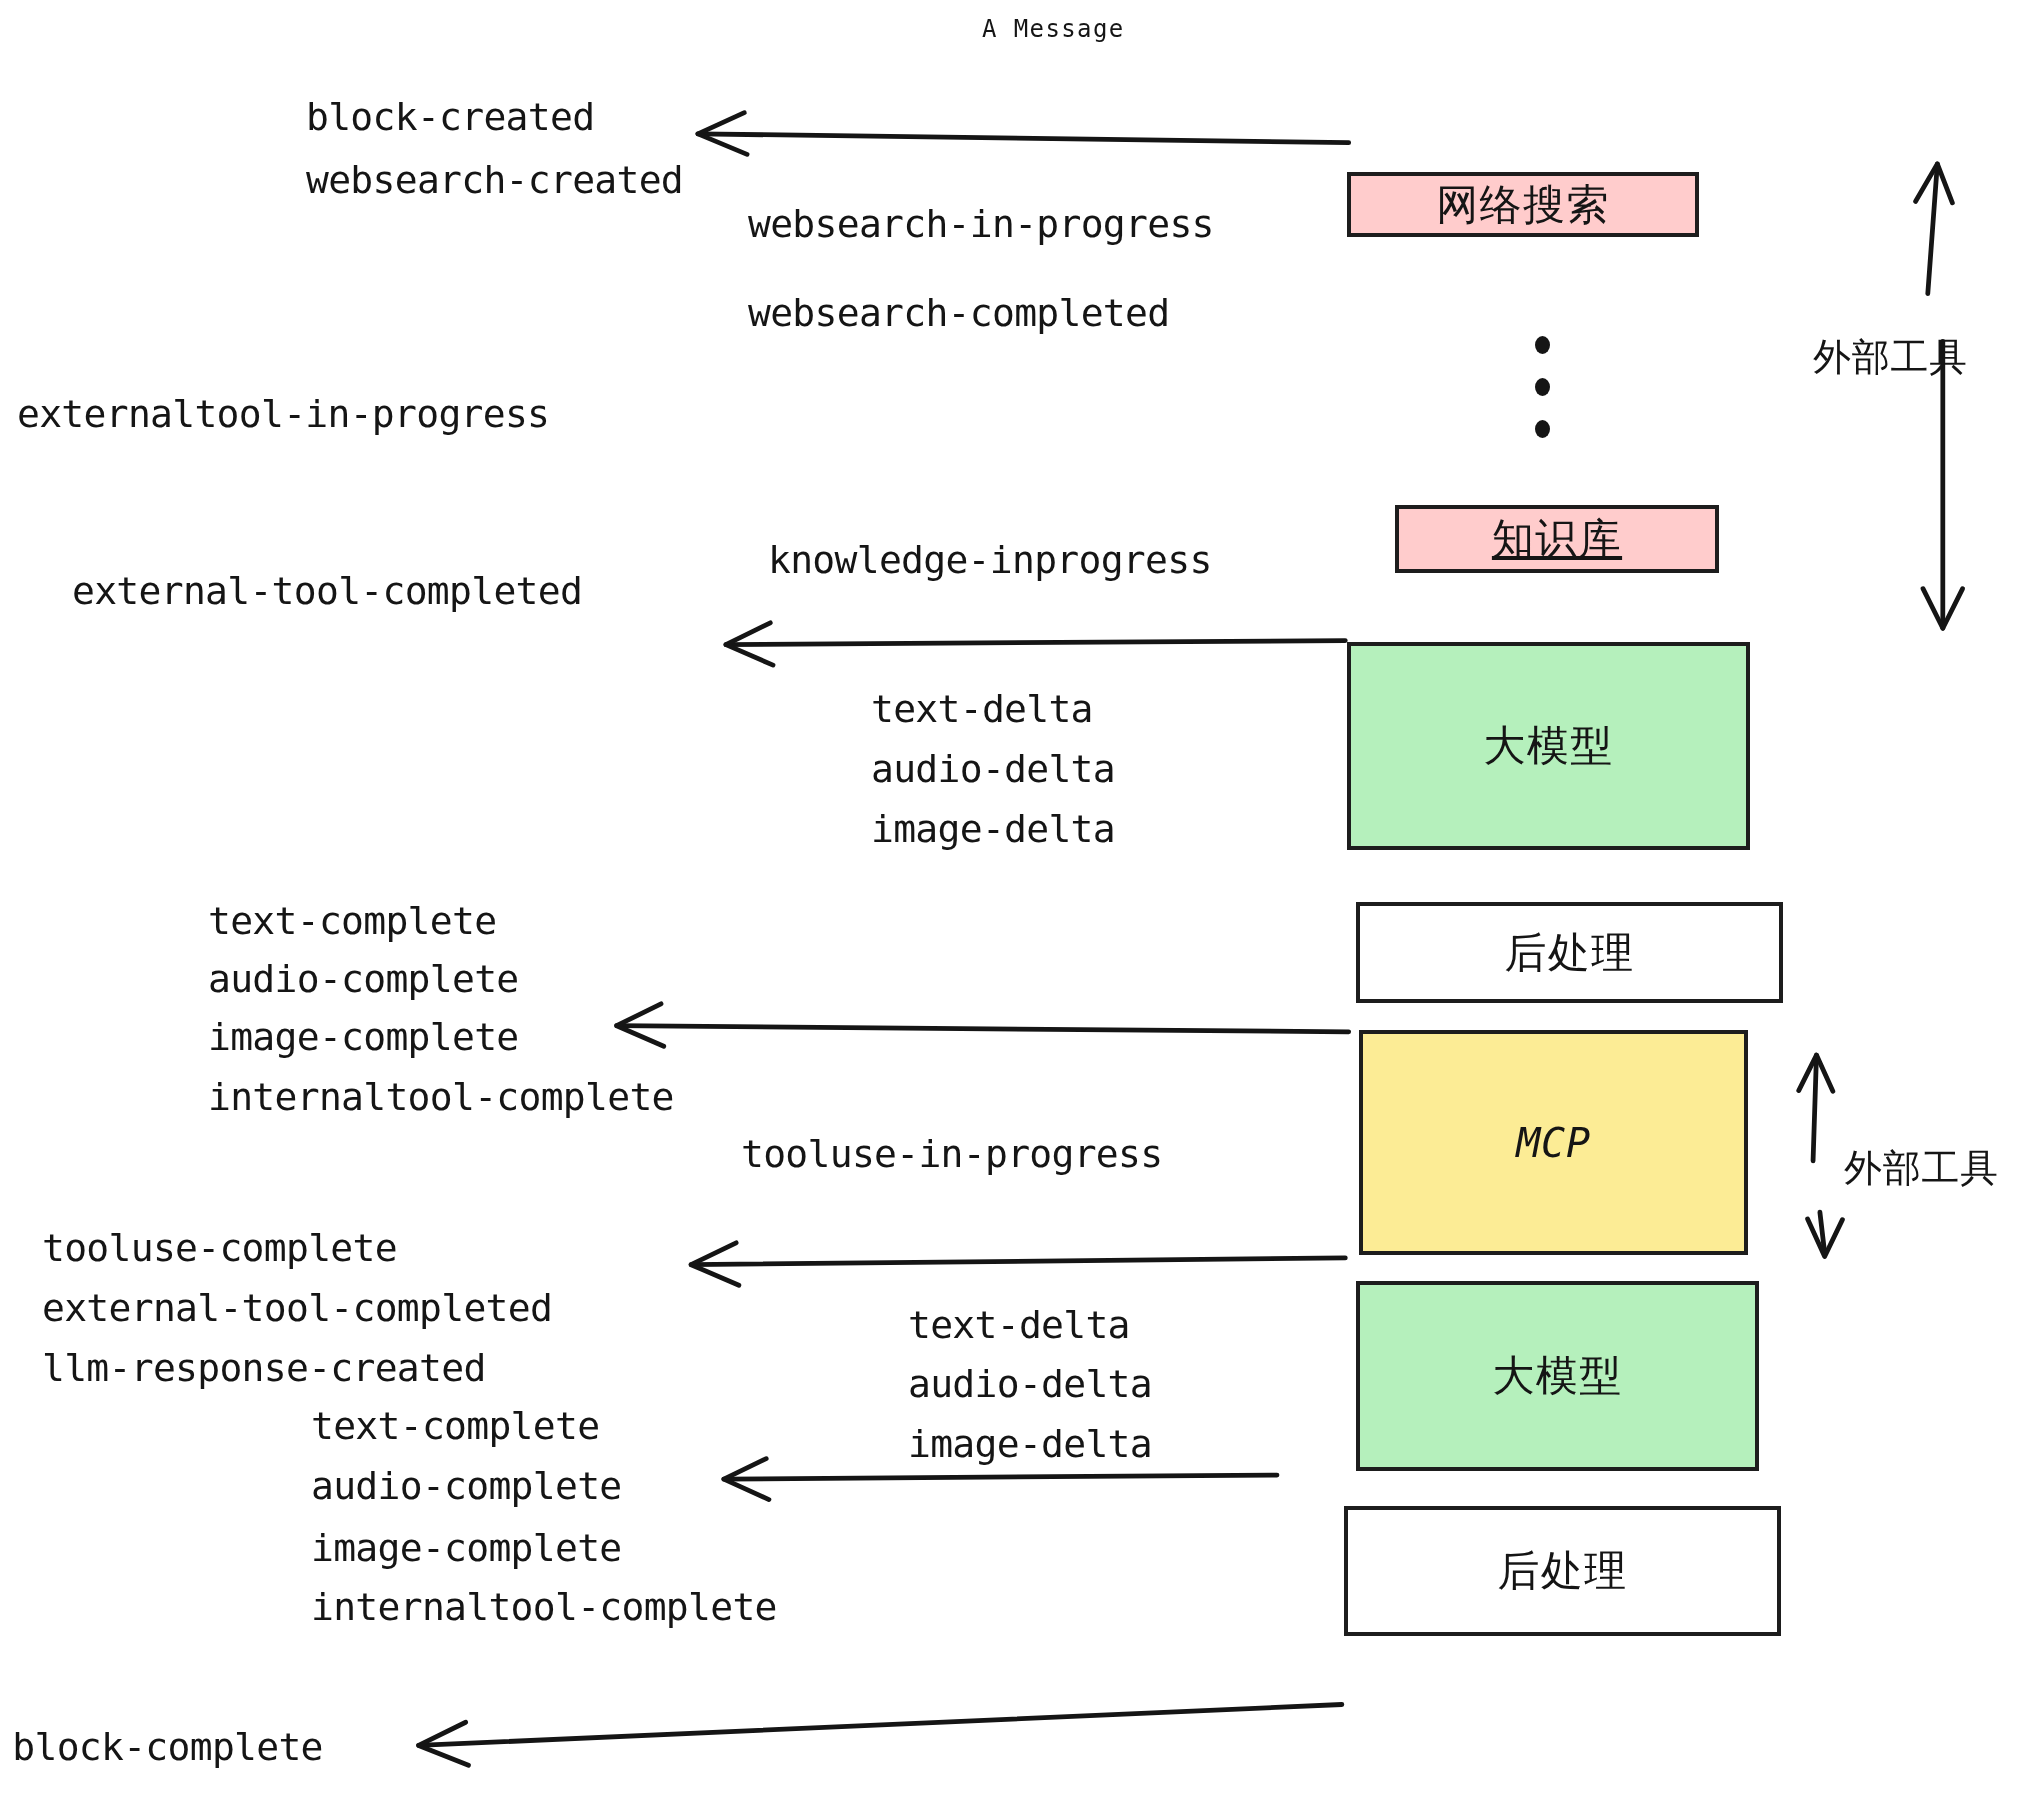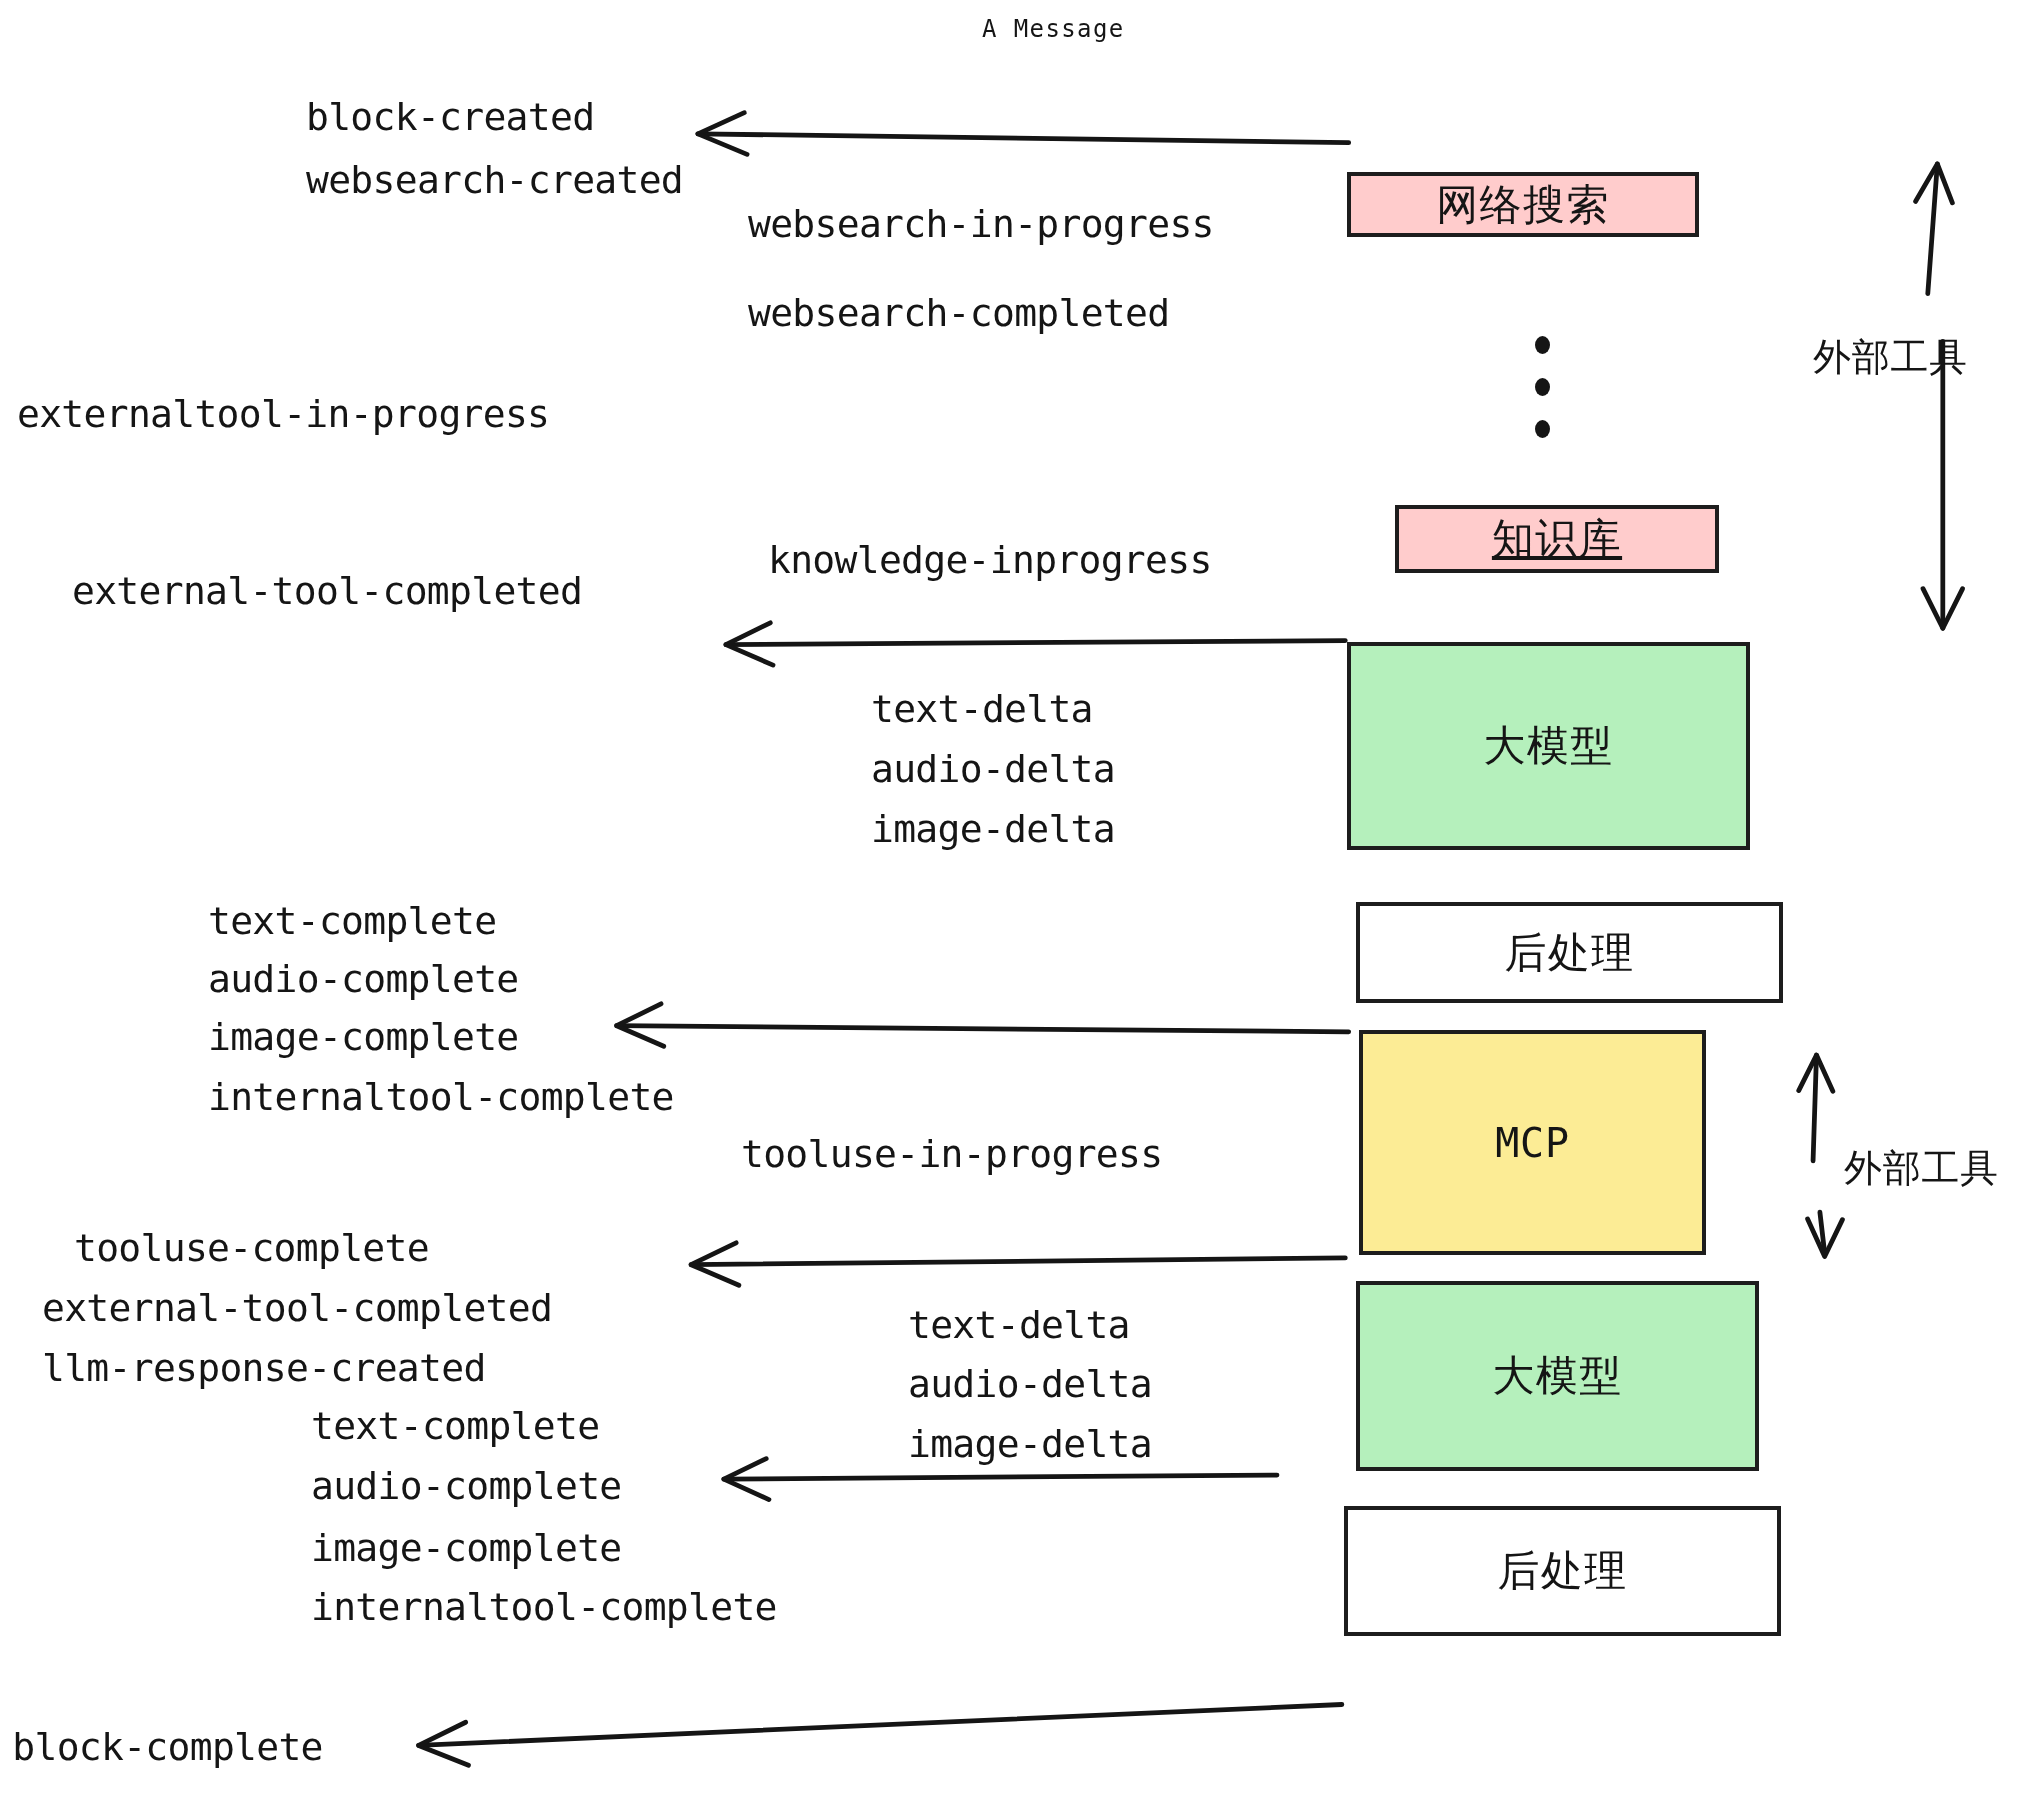--- a/index.html
+++ b/index.html
@@ -156,21 +156,21 @@
   <div class="evt" style="left:871px; top:690px;">text-delta</div>
   <div class="evt" style="left:871px; top:750px;">audio-delta</div>
   <div class="evt" style="left:871px; top:810px;">image-delta</div>
 
   <div class="evt" style="left:208px; top:902px;">text-complete</div>
   <div class="evt" style="left:208px; top:960px;">audio-complete</div>
   <div class="evt" style="left:208px; top:1018px;">image-complete</div>
   <div class="evt" style="left:208px; top:1078px;">internaltool-complete</div>
   <div class="evt" style="left:741px; top:1135px;">tooluse-in-progress</div>
 
-  <div class="evt" style="left:42px; top:1229px;margin-left:32px;">tooluse-complete</div>
+  <div class="evt" style="left:42px; top:1229px;">tooluse-complete</div>
   <div class="evt" style="left:42px; top:1289px;">external-tool-completed</div>
   <div class="evt" style="left:42px; top:1349px;text-align:right;">llm-response-created</div>
 
   <div class="evt" style="left:908px; top:1306px;">text-delta</div>
   <div class="evt" style="left:908px; top:1365px;">audio-delta</div>
   <div class="evt" style="left:908px; top:1425px;">image-delta</div>
 
   <div class="evt" style="left:311px; top:1407px;">text-complete</div>
   <div class="evt" style="left:311px; top:1467px;">audio-complete</div>
   <div class="evt" style="left:311px; top:1529px;">image-complete</div>
@@ -193,21 +193,21 @@
   </div>
 
   <div class="box" style="left:1347px; top:642px; width:403px; height:208px; background:#B5F0BC;">
     <span>大模型</span>
   </div>
 
   <div class="box" style="left:1356px; top:902px; width:427px; height:101px; background:#FFFFFF;">
     <span>后处理</span>
   </div>
 
-  <div class="box mcp" style="left:1359px; top:1030px; width:347px; height:225px; background:#FCEC95;">
+  <div class="box mcp" style="left:1359px; top:1030px; width:389px; height:225px; background:#FCEC95;font-style:italic;">
     <span>MCP</span>
   </div>
 
   <div class="box" style="left:1356px; top:1281px; width:403px; height:190px; background:#B5F0BC;">
     <span>大模型</span>
   </div>
 
   <div class="box" style="left:1344px; top:1506px; width:437px; height:130px; background:#FFFFFF;">
     <span>后处理</span>
   </div>

